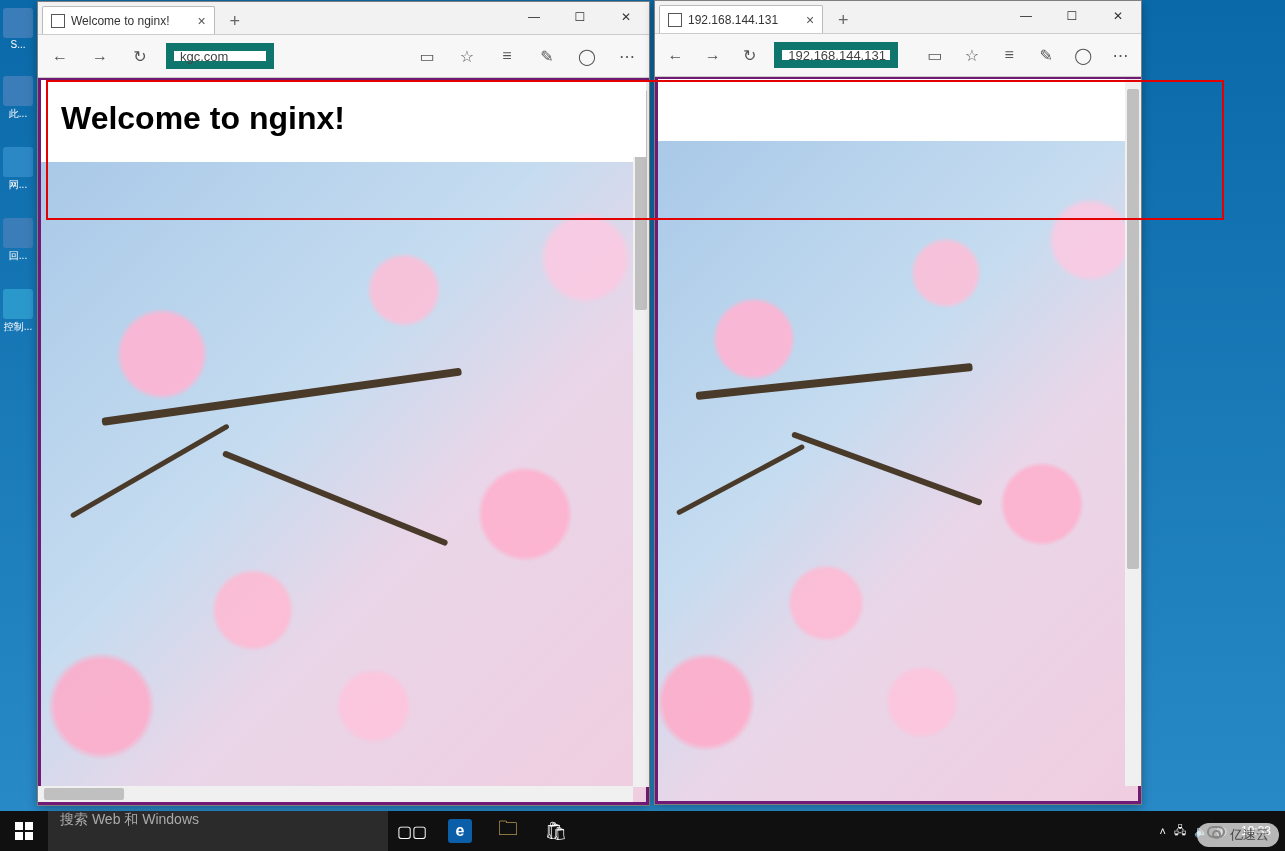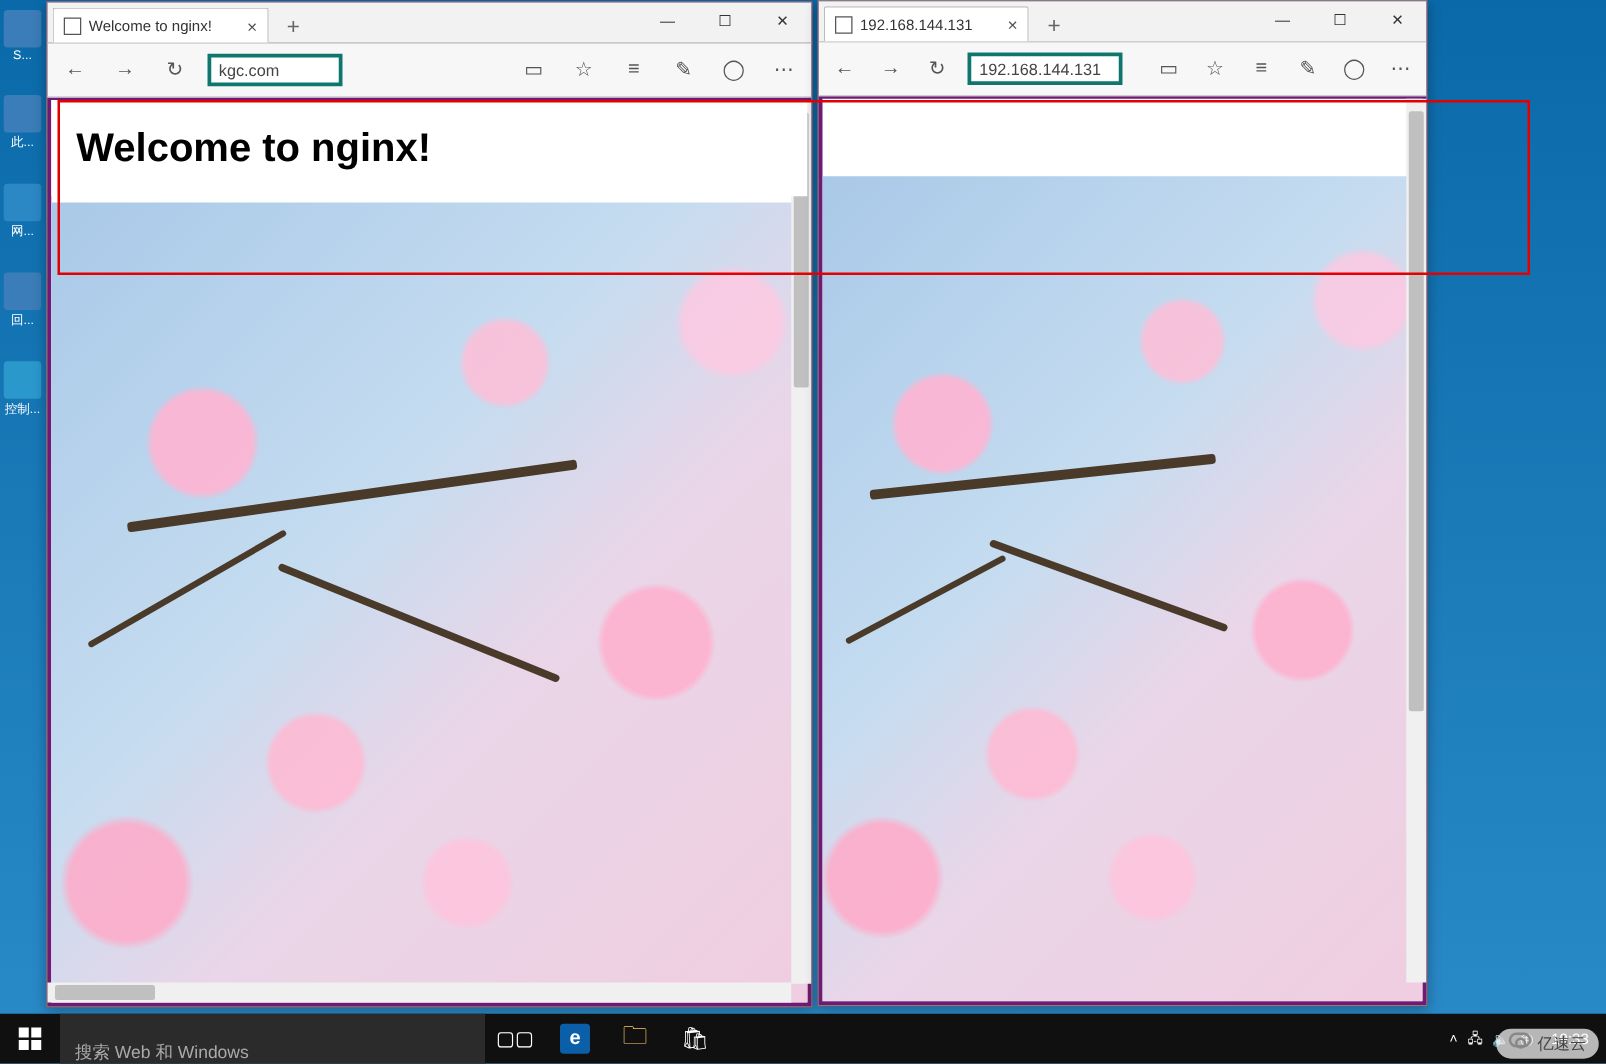--- a/index.html
+++ b/index.html
@@ -37,21 +37,21 @@
             font-size:18px; color:#666; margin-left:6px; cursor:pointer; }
   .winbtns { position:absolute; right:0; top:0; height:30px; display:flex; }
   .wb { width:46px; display:flex; align-items:center; justify-content:center; font-size:12px; color:#333; cursor:pointer; }
   .nav {
     height:44px; background:#f7f7f7; border-top:1px solid #ccc; border-bottom:1px solid #ccc;
     display:flex; align-items:center; padding:0 8px; gap:12px;
   }
   .nbtn { width:28px; height:28px; display:flex; align-items:center; justify-content:center;
           color:#555; cursor:pointer; font-size:16px; }
   .urlbox {
-    height:26px; border:3px solid #0f766e; background:#fff; display:flex; align-items:center;
+    height:26px; border:8px solid #0f766e; background:#fff; display:flex; align-items:center;
     padding:0 6px; font-size:13px; color:#444; min-width:108px;
   }
   .spacer{flex:1;}
   .content {
     position:absolute; left:3px; right:3px; top:78px; bottom:3px;
     background:#fff; overflow:hidden;
   }
   .sakura {
     position:absolute; left:0; right:0; bottom:0; top:0;
     background:
@@ -79,21 +79,21 @@
   .sb-thumb-h{position:absolute;top:2px;bottom:2px;left:6px;width:80px;background:#c0c0c0;border-radius:2px;}
 
   
   .taskbar {
     position:absolute; left:0; right:0; bottom:0; height:40px;
     background:#101010; display:flex; align-items:stretch; color:#fff;
   }
   .start { width:48px; display:flex; align-items:center; justify-content:center; cursor:pointer;}
   .winlogo { width:18px; height:18px; display:grid; grid-template:1fr 1fr/1fr 1fr; gap:2px;}
   .winlogo div{background:#fff;}
-  .search { flex:0 0 340px; background:#2b2b2b; display:flex; align-items:flex-end; padding:0 12px;
+  .search { flex:0 0 340px; background:#2b2b2b; display:flex; align-items:flex-start; padding:0 12px;
             font-size:14px; color:#aaa; }
   .tbtn { width:48px; display:flex; align-items:center; justify-content:center; cursor:pointer;}
   .tbtn svg, .tbtn .glyph { color:#fff; }
   .tb-edge { background:#0a5fa8; border-radius:3px; padding:1px; }
   .tray { margin-left:auto; display:flex; align-items:center; gap:8px; padding:0 8px;}
   .tray .t{font-size:11px; color:#fff;}
   .clock{font-size:12px; padding:17px 6px;}
   .watermark{
     position:absolute; right:6px; bottom:4px; z-index:20;
     background:rgba(255,255,255,.7); border-radius:14px; padding:3px 10px;

